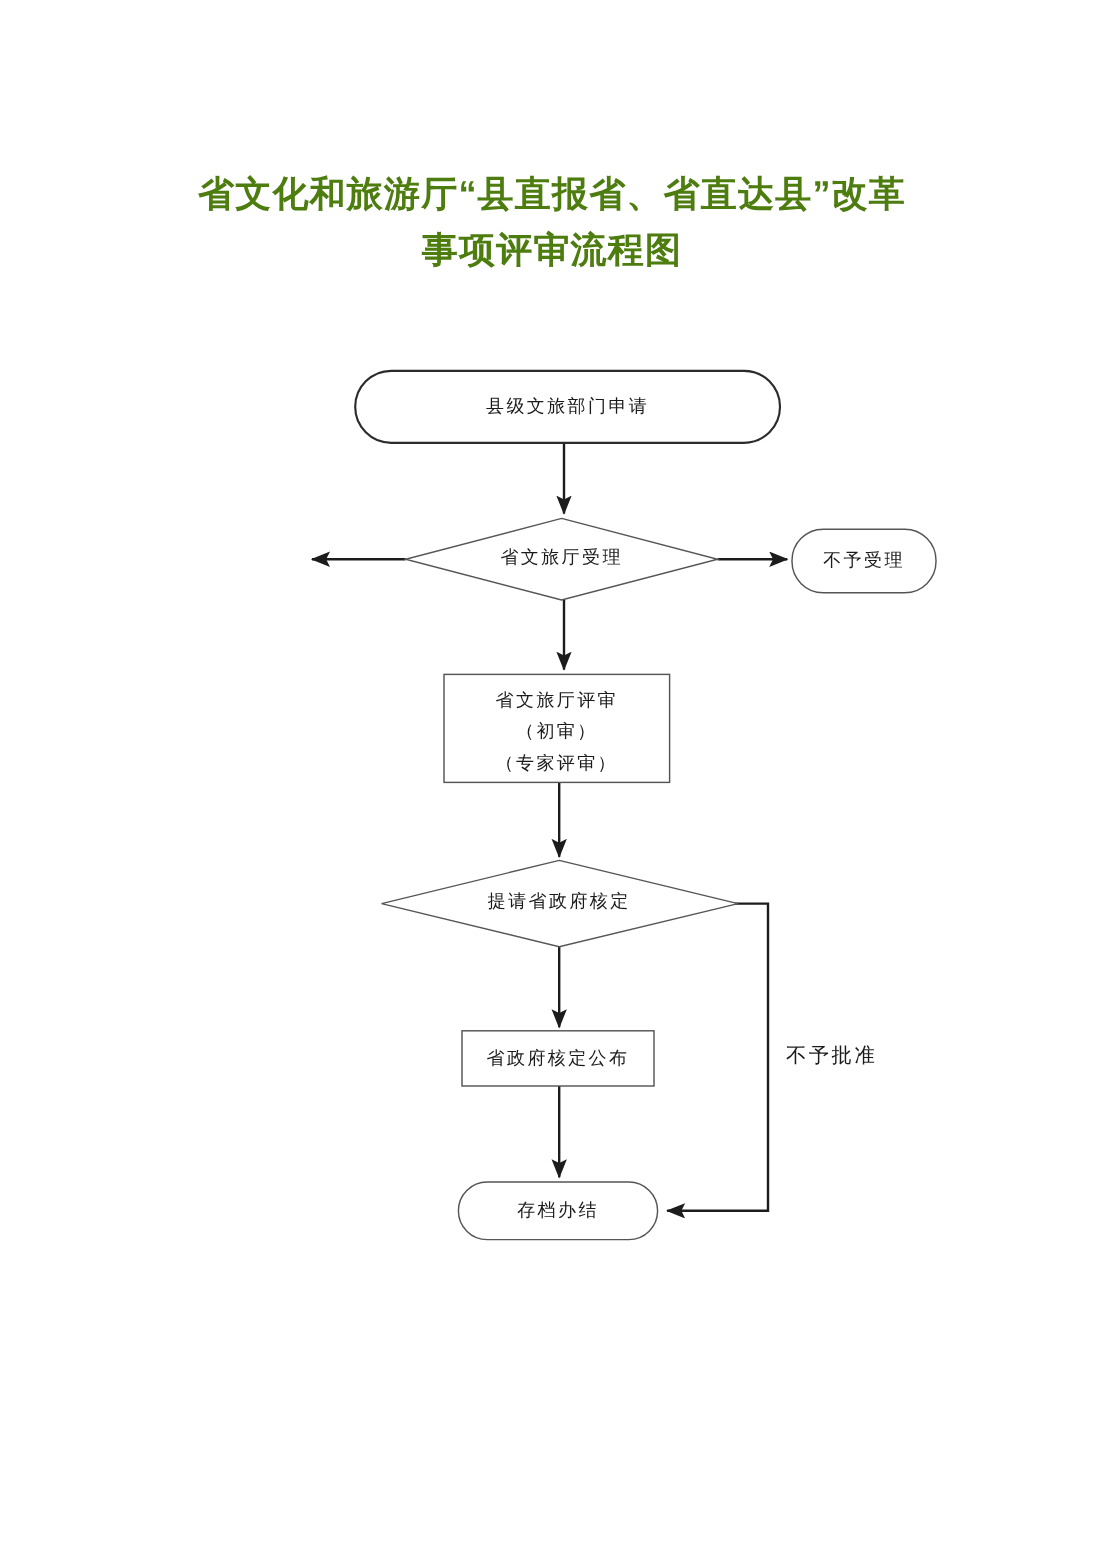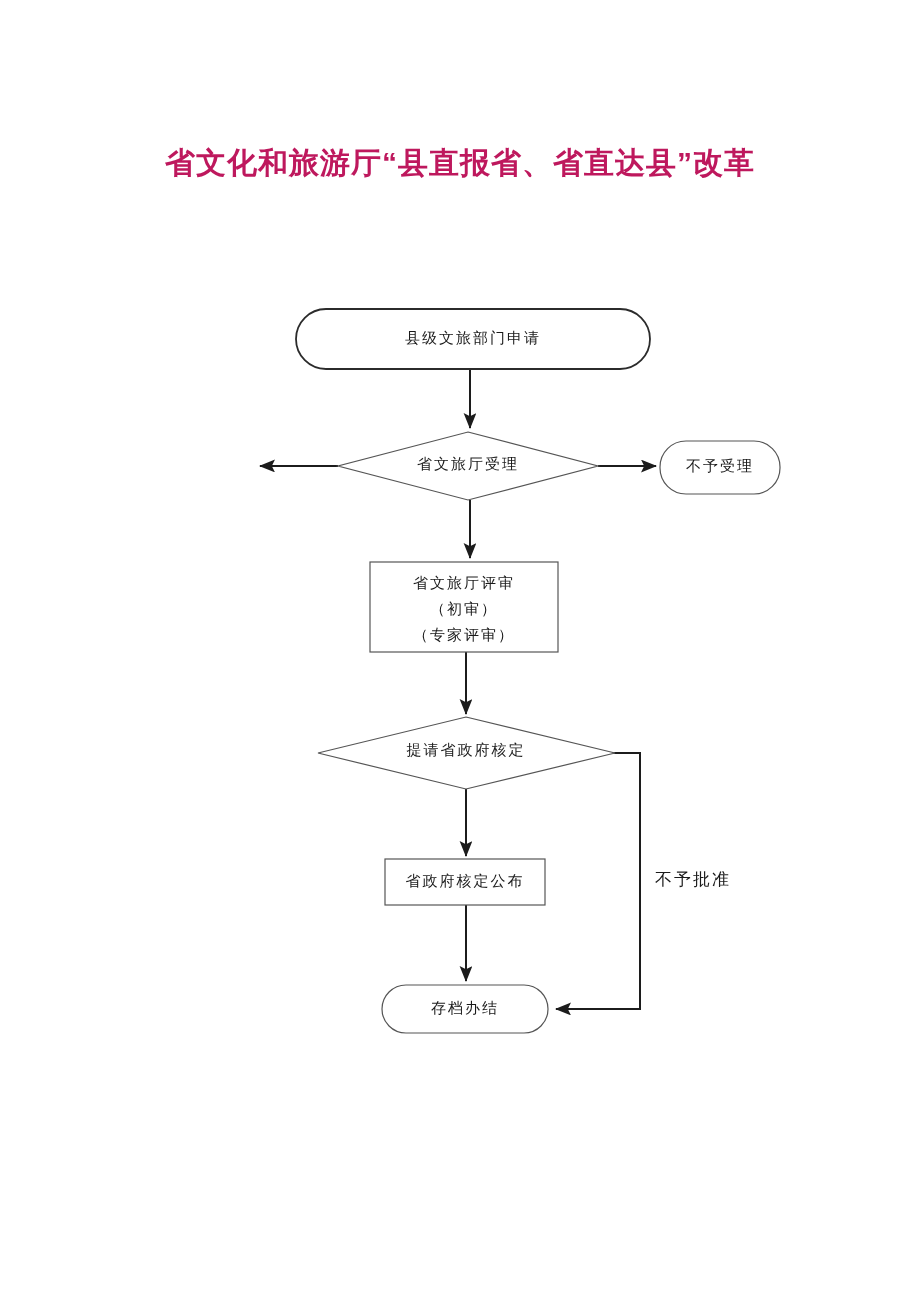--- a/index.html
+++ b/index.html
@@ -29,21 +29,21 @@
     top: 140px;
     width: 700px;
     text-align: center;
   }
   #title-block .title-line {
     font-family: "Liberation Sans", "DejaVu Sans", sans-serif;
     font-weight: bold;
     font-size: 30px;
     line-height: 46px;
     letter-spacing: 1px;
-    color: #be185d;
+    color: #4d7c0f;
     white-space: nowrap;
   }
   #flow-svg {
     position: absolute;
     left: 0;
     top: 0;
   }
   .node-shape {
     fill: #ffffff;
     stroke: #3a3a3a;
@@ -79,20 +79,21 @@
     dominant-baseline: middle;
   }
 </style>
 </head>
 <body>
 
 <div id="page">
 
   <div id="title-block">
     <div class="title-line">省文化和旅游厅“县直报省、省直达县”改革</div>
+    <div class="title-line">事项评审流程图</div>
   </div>
 
   <svg id="flow-svg" width="920" height="1301" viewBox="0 0 920 1301">
     <defs>
       <marker id="arrowhead" markerWidth="9" markerHeight="9" refX="7.5" refY="3.2" orient="auto" markerUnits="strokeWidth">
         <path d="M0,0 L8,3.2 L0,6.4 L1.6,3.2 Z" fill="#1c1c1c"></path>
       </marker>
     </defs>
 
     <g>

